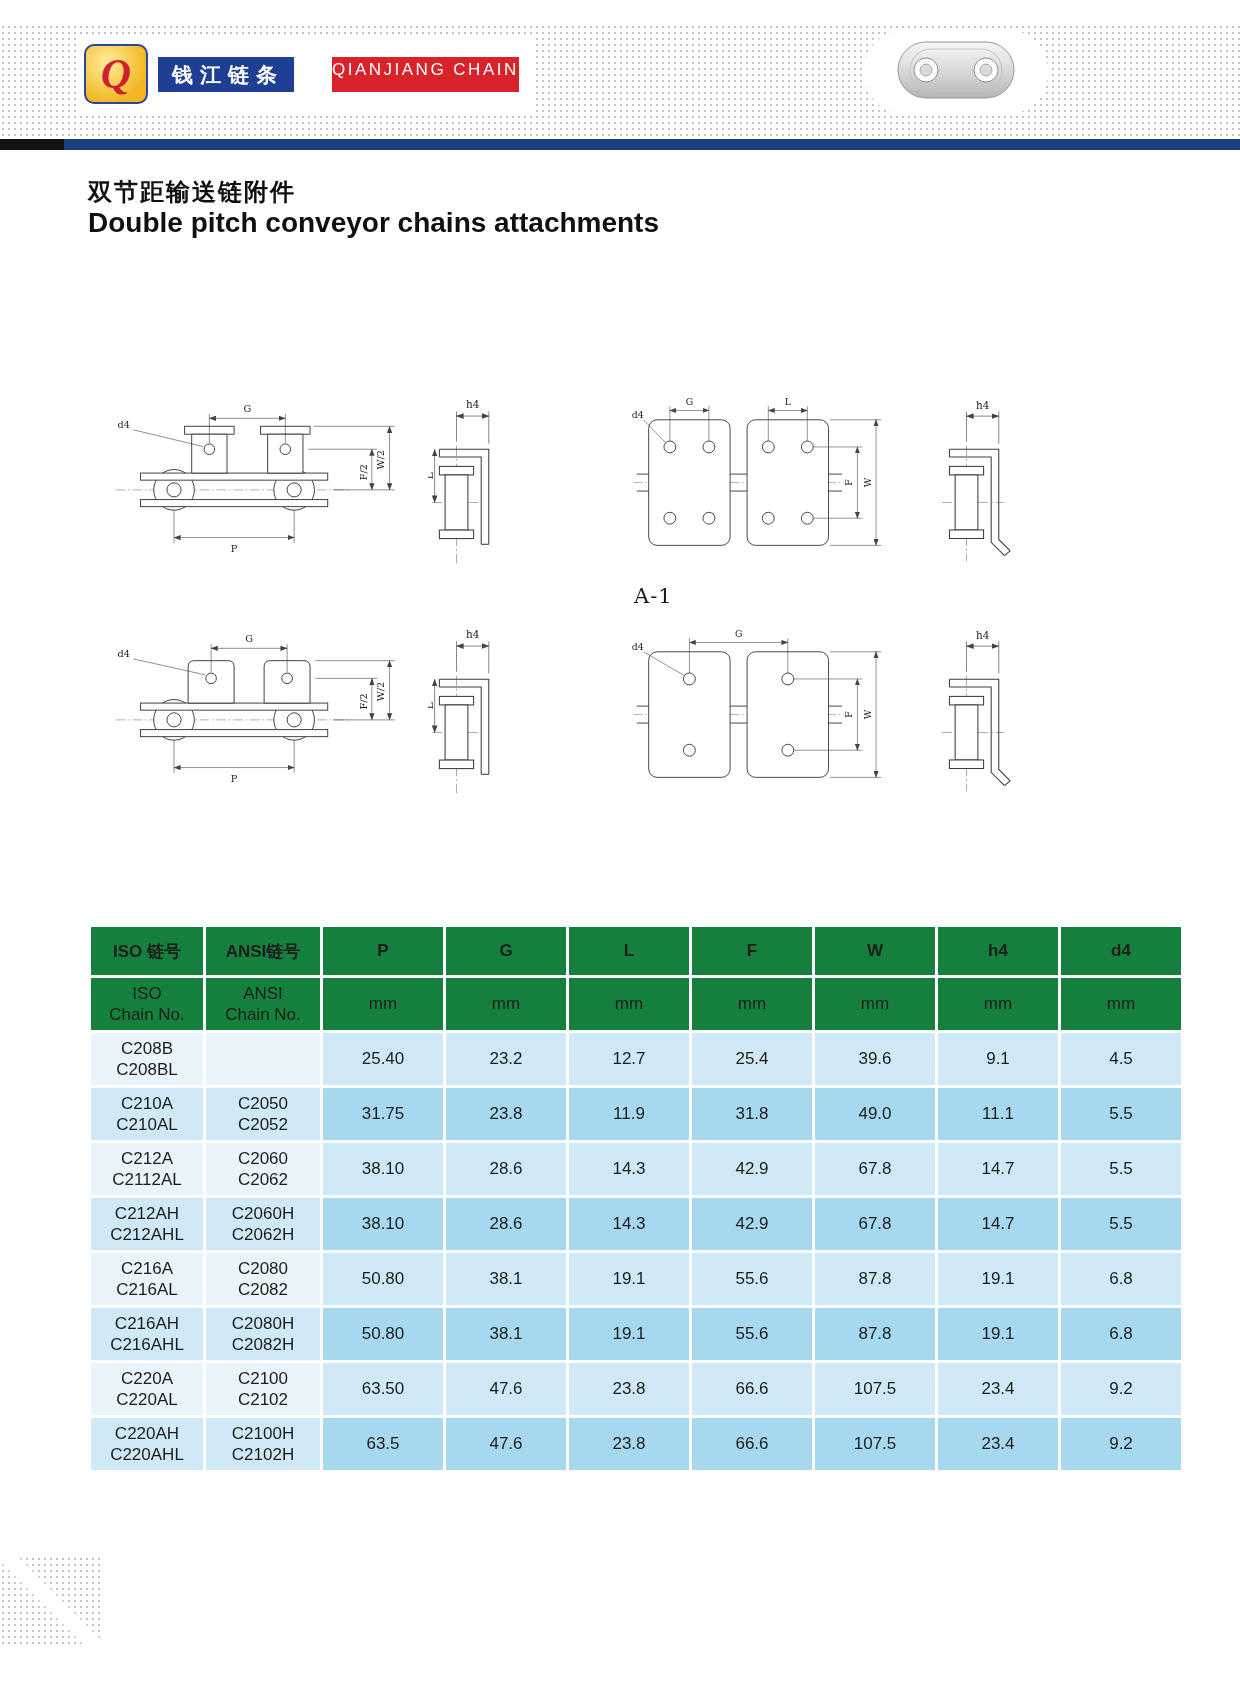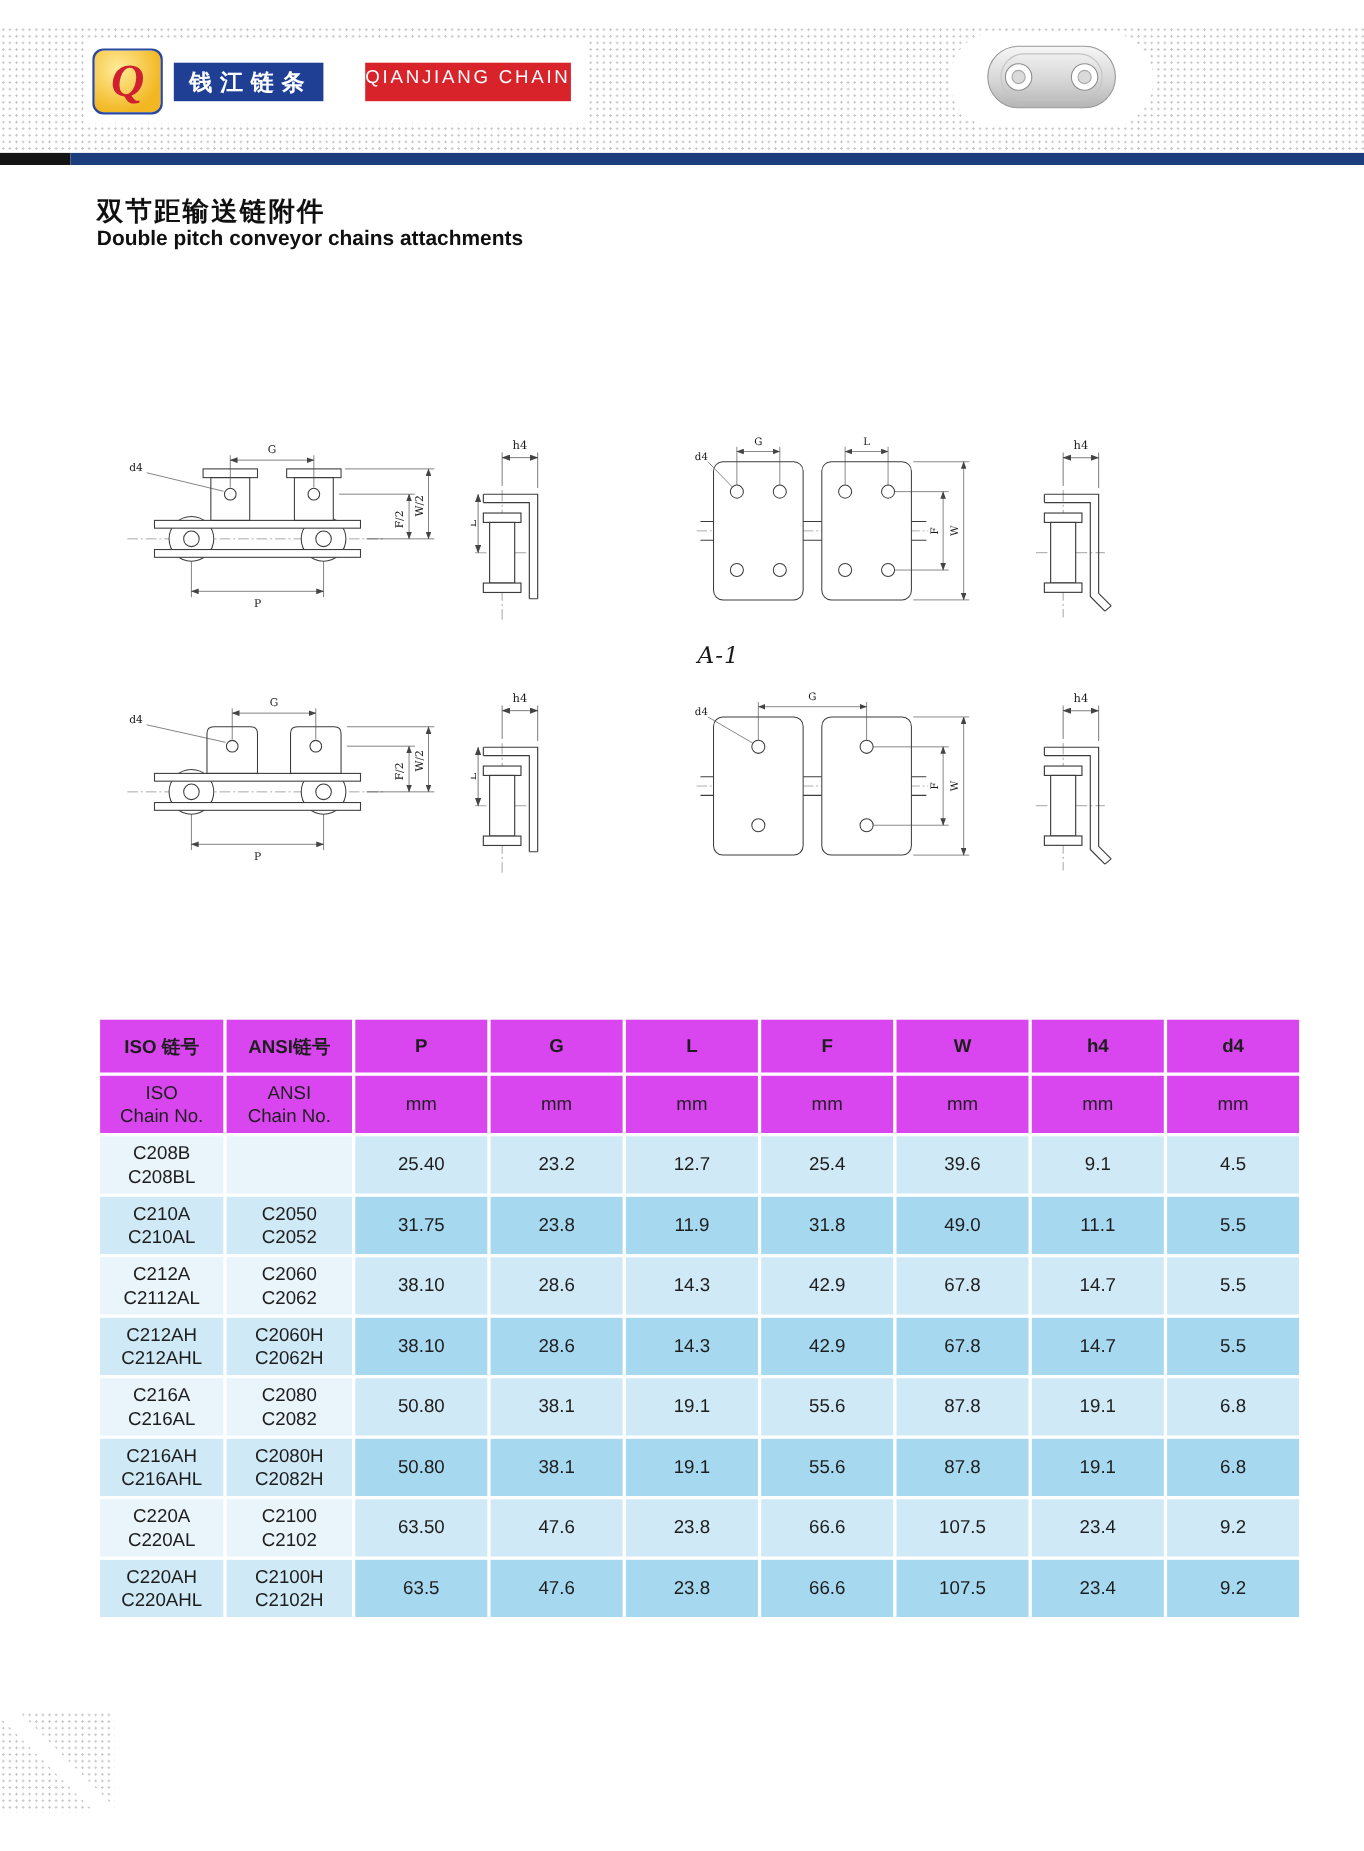--- a/index.html
+++ b/index.html
@@ -27,37 +27,37 @@
     font-size:42px; color:#cf2030; line-height:1; }
   .logo-text { display:flex; flex-direction:row; }
   .logo-cn { background:#1e3f94; color:#fff; font-size:21px; font-weight:bold; letter-spacing:7px;
     padding:4px 10px 3px 14px; white-space:nowrap; }
   .logo-en { background:#d8232a; color:#fff; font-size:17px; letter-spacing:2.5px;
     padding:3px 0; text-align:center;margin-left:38px; }
 
   .chain-wrap { position:absolute; left:864px; top:30px; background:#fff; padding:4px 12px; border-radius:40px; }
 
   .title-cn { position:absolute; left:88px; top:176px; font-size:24px; font-weight:bold; color:#101010; letter-spacing:2px; }
-  .title-en { position:absolute; left:88px; top:207px; font-size:19px; font-weight:600; color:#101010; }
+  .title-en { position:absolute; left:88px; top:207px; font-size:28px; font-weight:600; color:#101010; }
 
   
   .drw { position:absolute; }
   svg .ln { stroke:#3c3c3c; stroke-width:1.1; fill:none; }
   svg .fw { stroke:#3c3c3c; stroke-width:1.1; fill:#ffffff; }
   svg .cl { stroke:#828282; stroke-width:0.7; fill:none; stroke-dasharray:11 3 2 3; }
   svg .dim { stroke:#4a4a4a; stroke-width:0.7; fill:none; }
   svg .lbl { font-family:"DejaVu Serif", serif; font-size:11px; fill:#1a1a1a; }
   .fig-label { position:absolute; left:634px; top:584px; font-family:"DejaVu Serif", serif;
-    font-size:21px; color:#1a1a1a; letter-spacing:1px;font-style:italic; }
+    font-size:21px; color:#1a1a1a; letter-spacing:1px; }
 
   
   .data-table { position:absolute; left:88px; top:924px; width:1064px; table-layout:fixed;
     border-collapse:separate; border-spacing:3px; font-size:17px; color:#1d1d1d; }
   .data-table th, .data-table td { text-align:center; vertical-align:middle; padding:0 2px; }
-  .data-table thead th { background:#d946ef; height:48px; font-weight:600; }
+  .data-table thead th { background:#15803d; height:48px; font-weight:600; }
   .data-table thead tr.units th { height:52px; font-weight:400; }
   .data-table tbody td { height:52px; }
   .data-table span { display:block; line-height:21px; }
   tr.odd td { background:#a6d8ef; }
   tr.odd td.chain { background:#cfe9f6; }
   tr.even td { background:#cfe9f6; }
   tr.even td.chain { background:#e9f4fb;margin-left:30px; }
 
   
   .dots-bottom { position:absolute; left:0; top:1556px; width:104px; height:92px;

